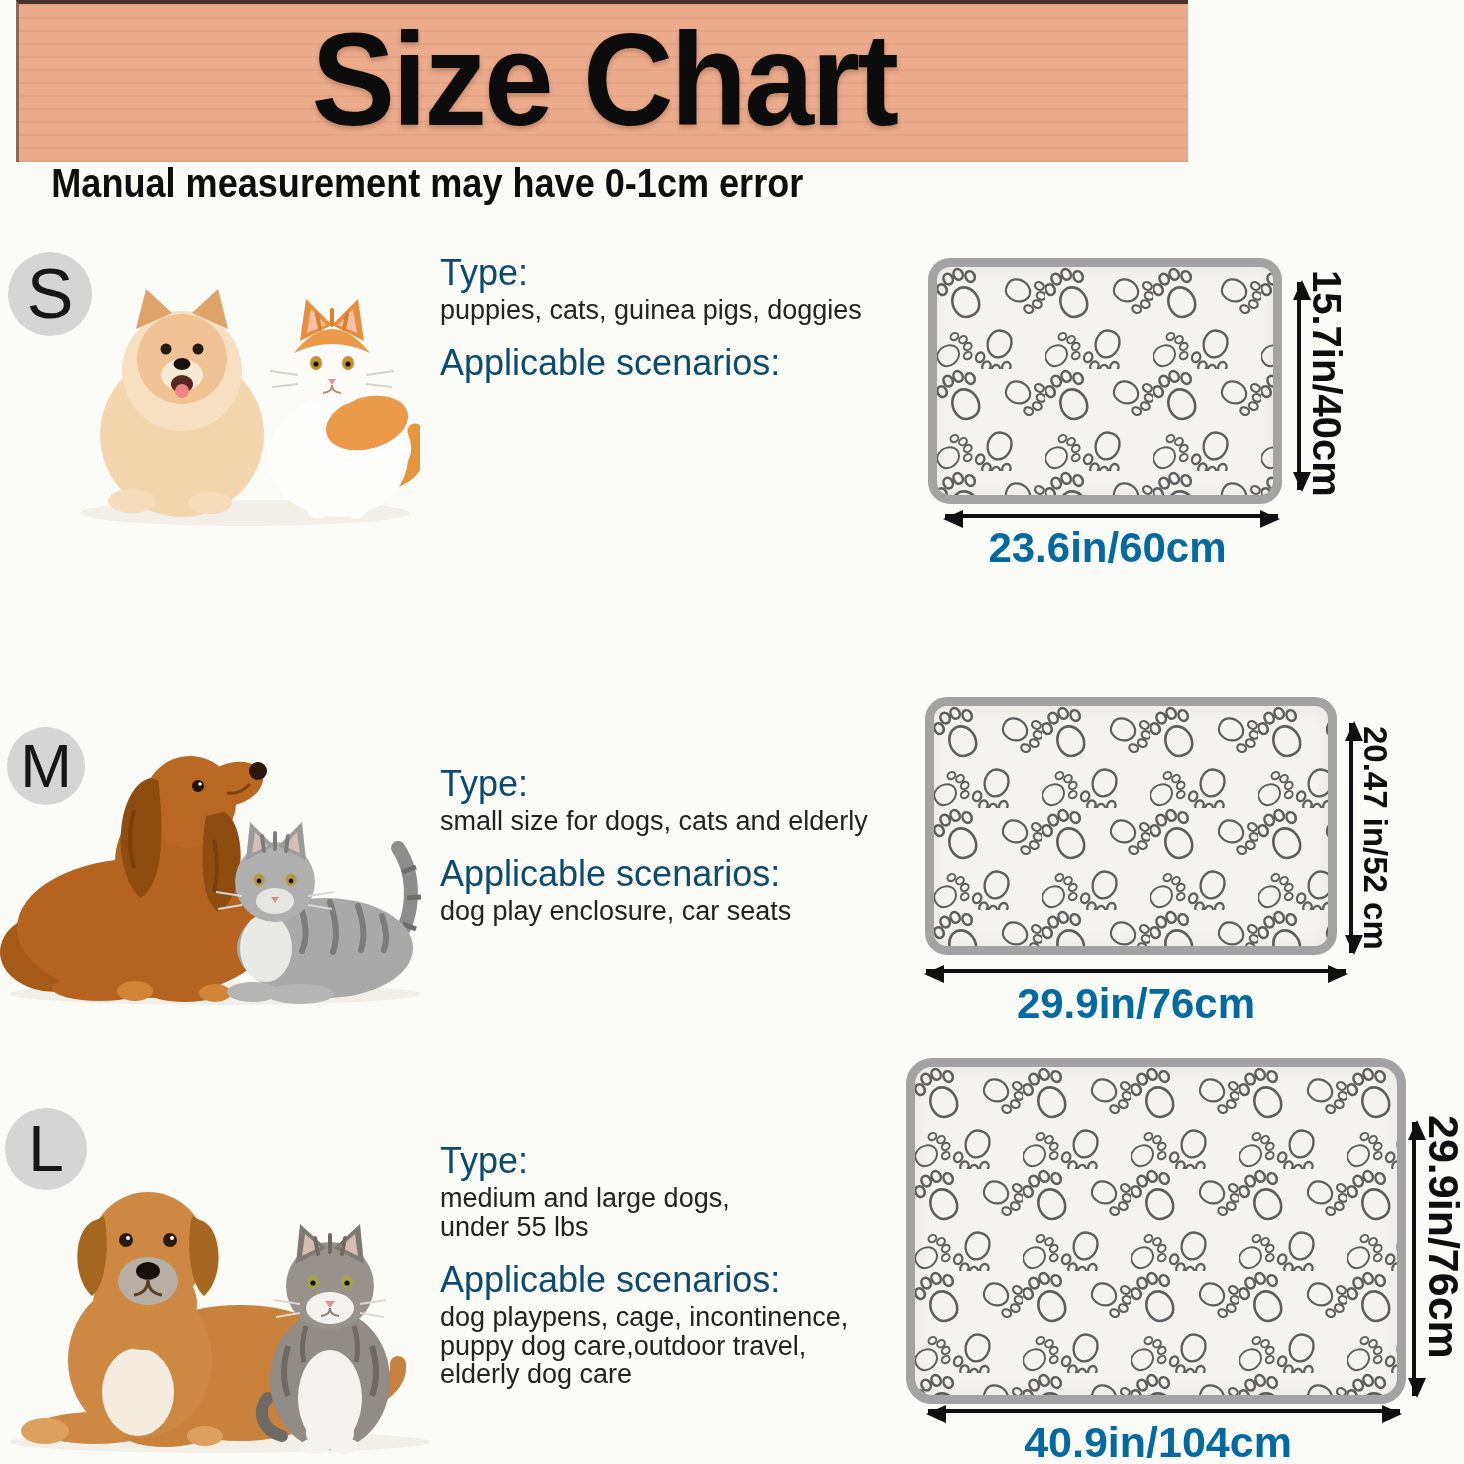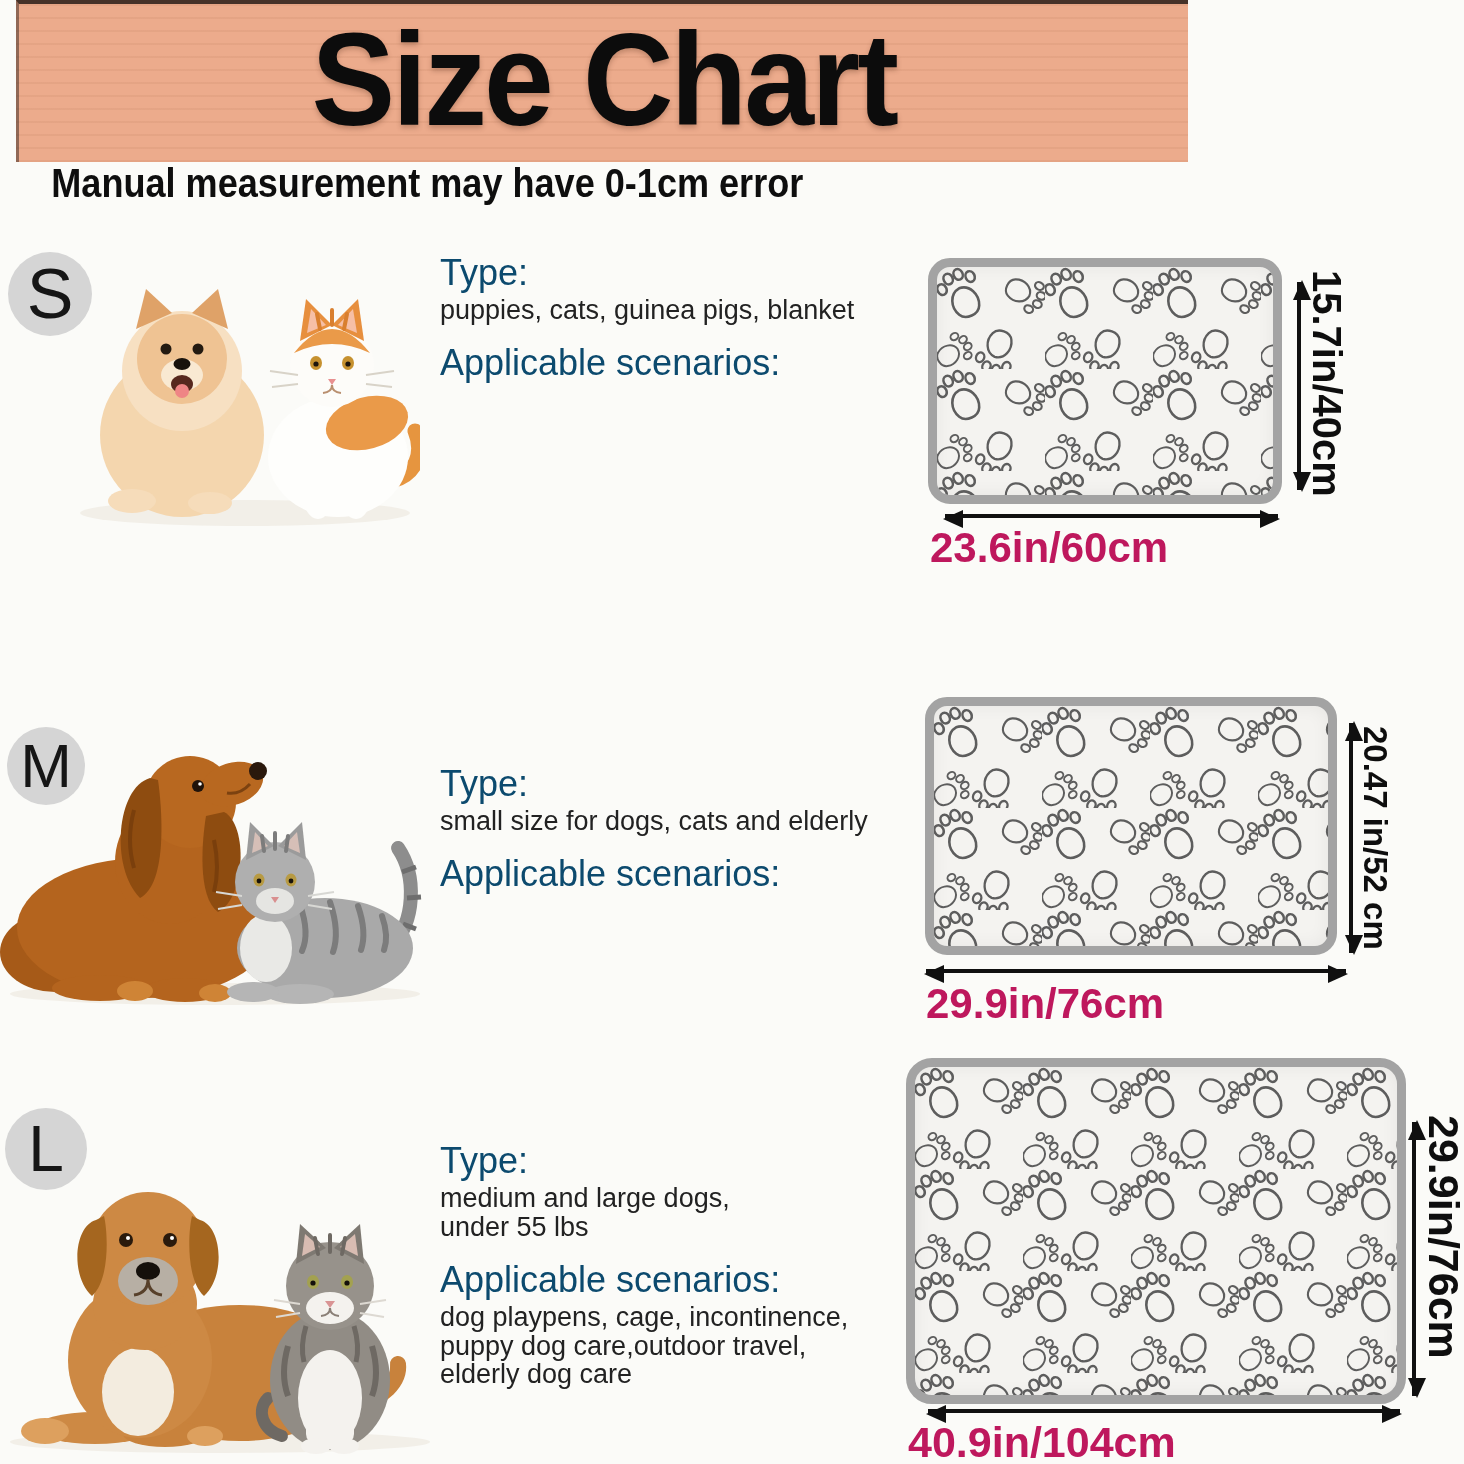--- a/index.html
+++ b/index.html
@@ -58,21 +58,21 @@
   .h-arrow{position:absolute;height:0;border-top:4px solid #101010;}
   .h-arrow::before{content:"";position:absolute;left:-2px;top:-8px;width:0;height:0;
     border:9px solid transparent;border-left:0;border-right:20px solid #101010;}
   .h-arrow::after{content:"";position:absolute;right:-2px;top:-8px;width:0;height:0;
     border:9px solid transparent;border-right:0;border-left:20px solid #101010;}
   .v-arrow{position:absolute;width:0;border-left:4px solid #101010;}
   .v-arrow::before{content:"";position:absolute;top:-2px;left:-8px;width:0;height:0;
     border:9px solid transparent;border-top:0;border-bottom:20px solid #101010;}
   .v-arrow::after{content:"";position:absolute;bottom:-2px;left:-8px;width:0;height:0;
     border:9px solid transparent;border-bottom:0;border-top:20px solid #101010;}
-  .h-label{position:absolute;font-weight:700;white-space:nowrap;color:#be185d;}
+  .h-label{position:absolute;text-align:center;font-weight:700;white-space:nowrap;color:#0369a1;}
   .v-label{position:absolute;writing-mode:vertical-rl;font-weight:700;white-space:nowrap;color:#0e0e0e;}
 
   .photo{position:absolute;}
   .photo svg{display:block;}
 </style>
 </head>
 <body>
 
 <svg width="0" height="0" style="position:absolute" aria-hidden="true">
   <defs>
@@ -141,21 +141,21 @@
         <path d="M258,136 L266,136 L262,142 Z" fill="#e89090"></path>
         <path d="M262,142 Q262,149 253,150 M262,142 Q262,149 271,150" stroke="#b98f6f" stroke-width="2" fill="none"></path>
         <path d="M228,132 L200,128 M228,141 L202,144 M296,132 L324,128 M296,141 L322,144" stroke="#d8d3c8" stroke-width="2"></path>
         <ellipse cx="248" cy="252" rx="15" ry="24" fill="#fefefc"></ellipse>
         <ellipse cx="286" cy="252" rx="15" ry="24" fill="#fefefc"></ellipse>
       </svg>
     </div>
 
     <div class="textcol" style="left:440px;top:252px;width:480px">
       <h2>Type:</h2>
-      <p>puppies, cats, guinea pigs, blanket</p>
+      <p>puppies, cats, guinea pigs, doggies</p>
       <h2>Applicable scenarios:</h2>
     </div>
 
     <div class="pad" style="left:928px;top:258px;width:354px;height:246px">
       <svg>
           <rect width="100%" height="100%" fill="url(#pawpat)"></rect>
         </svg>
     </div>
     <div class="v-arrow" style="left:1297px;top:282px;height:208px"></div>
     <div class="v-label" style="left:1304px;top:270px;font-size:40px">15.7in/40cm</div>
@@ -209,20 +209,21 @@
         <path d="M242,196 L216,192 M242,205 L218,209 M308,196 L334,192 M308,205 L332,209" stroke="#d8d8d4" stroke-width="2"></path>
         <ellipse cx="300" cy="294" rx="34" ry="10" fill="#b5b5b5"></ellipse>
         <ellipse cx="253" cy="292" rx="26" ry="10" fill="#b5b5b5"></ellipse>
       </svg>
     </div>
 
     <div class="textcol" style="left:440px;top:763px;width:490px">
       <h2>Type:</h2>
       <p>small size for dogs, cats and elderly</p>
       <h2>Applicable scenarios:</h2>
+      <p>dog play enclosure, car seats</p>
     </div>
 
     <div class="pad" style="left:925px;top:697px;width:412px;height:258px">
       <svg>
           <rect width="100%" height="100%" fill="url(#pawpat)"></rect>
         </svg>
     </div>
     <div class="v-arrow" style="left:1349px;top:723px;height:230px"></div>
     <div class="v-label" style="left:1356px;top:726px;font-size:33px">20.47 in/52 cm</div>
     <div class="h-arrow" style="left:926px;top:969px;width:420px"></div>

